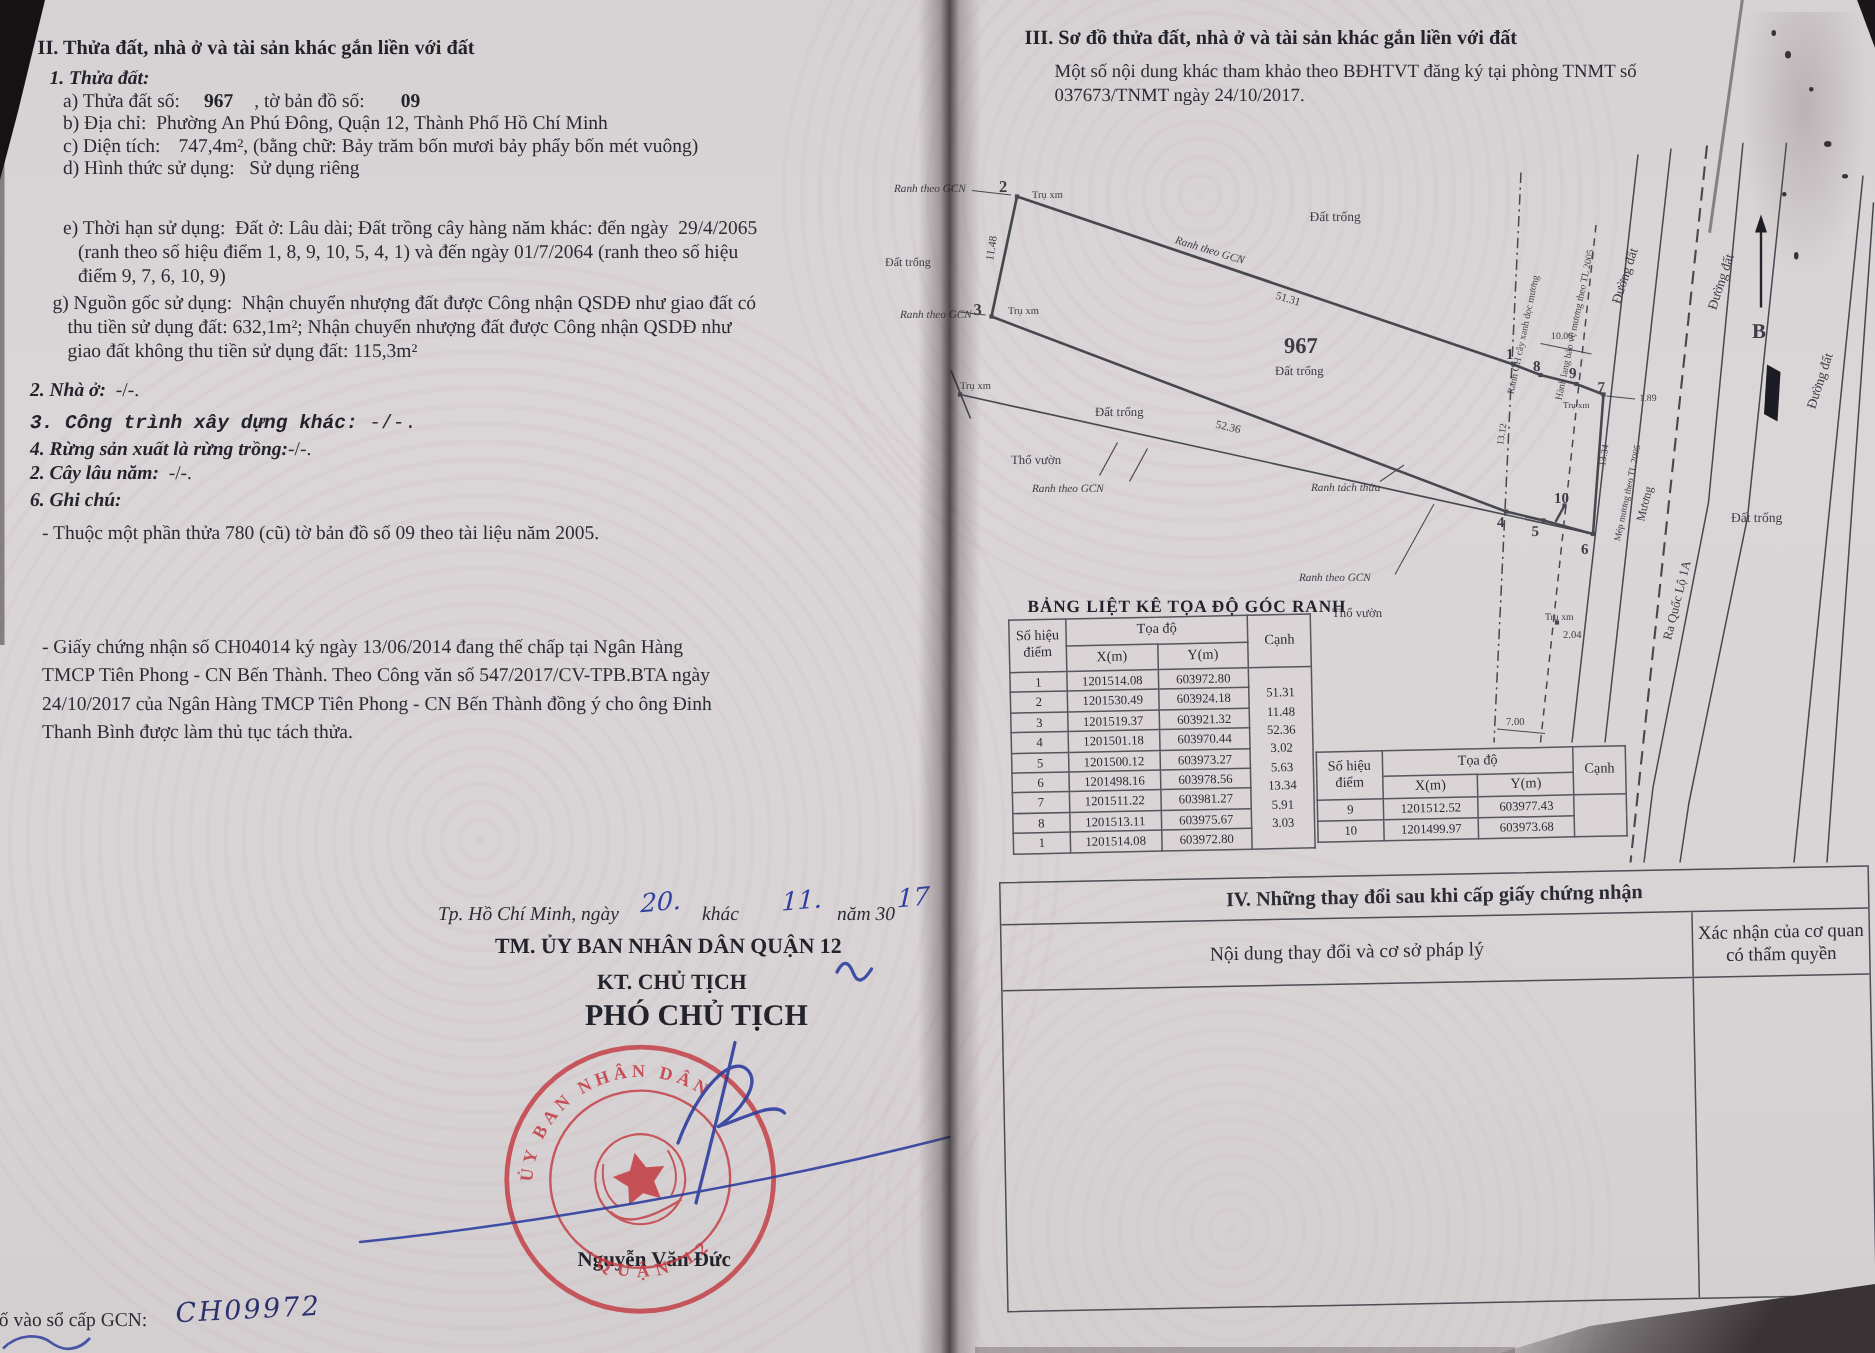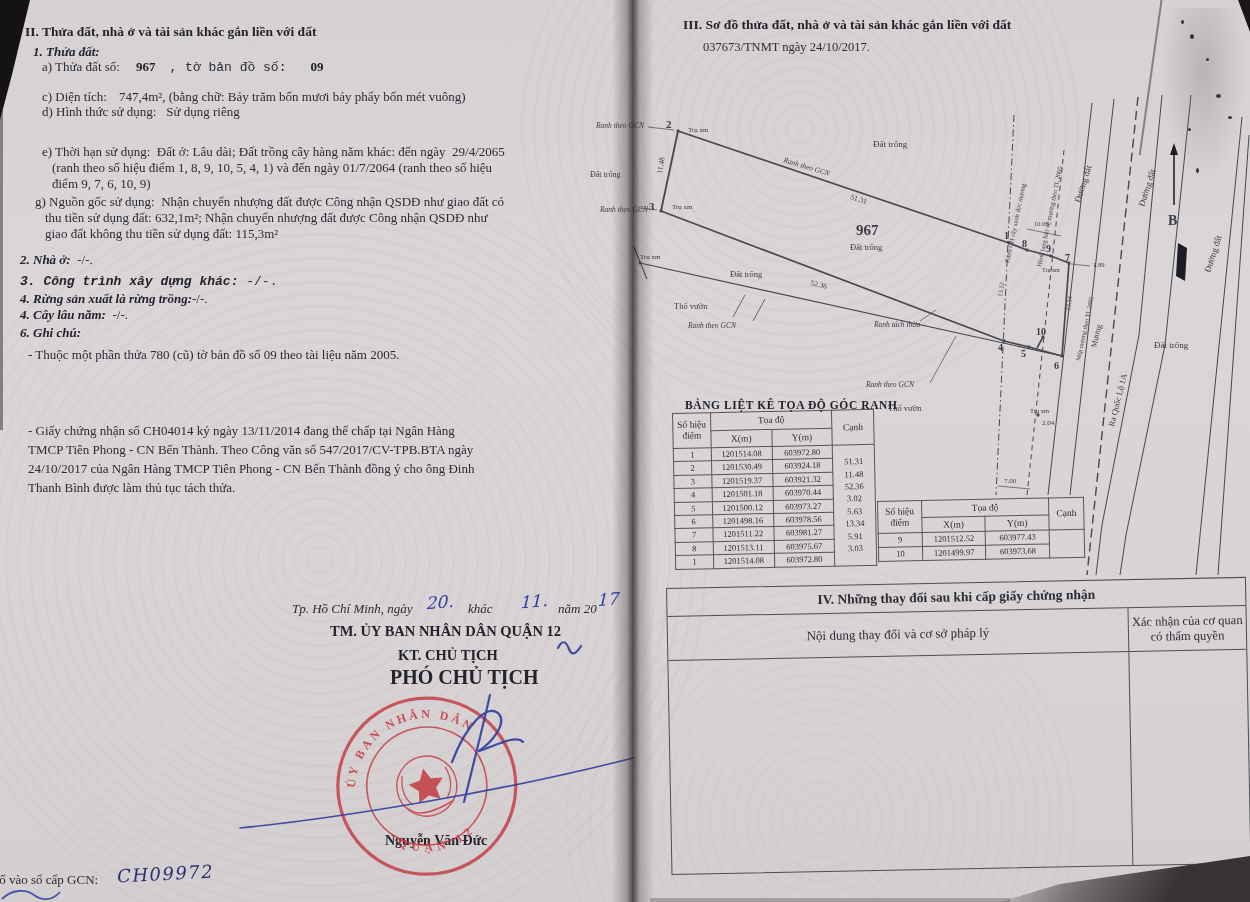--- a/index.html
+++ b/index.html
@@ -50,40 +50,41 @@
 
 <div id="scan">
 
   <div class="gl" style="left:-70px;top:170px;width:780px;height:780px;"></div>
   <div class="gl" style="left:520px;top:-150px;width:560px;height:560px;"></div>
   <div class="gl" style="left:560px;top:560px;width:520px;height:520px;opacity:.4;"></div>
 
   <div class="t b" style="left:25px;top:24px;font-size:13.5px;">II. Thửa đất, nhà ở và tài sản khác gắn liền với đất</div>
   <div class="t bi" style="left:33px;top:44px;">1. Thửa đất:</div>
 
-  <div class="t" style="left:42px;top:59px;"><span>a) Thửa đất số:</span><span class="b" style="margin-left:16px;">967</span><span style="margin-left:14px;font-family:Liberation Mono, monospace;">, tờ bản đồ số:</span><span class="b" style="margin-left:24px;">09</span></div>
+  <div class="t" style="left:42px;top:59px;"><span>a) Thửa đất số:</span><span class="b" style="margin-left:16px;">967</span><span style="margin-left:14px;">, tờ bản đồ số:</span><span class="b" style="margin-left:24px;">09</span></div>
+  <div class="t" style="left:42px;top:74px;">b) Địa chỉ:  Phường An Phú Đông, Quận 12, Thành Phố Hồ Chí Minh</div>
   <div class="t" style="left:42px;top:89px;text-align:center;"><span>c) Diện tích:</span><span style="margin-left:12px;">747,4m², (bằng chữ: Bảy trăm bốn mươi bảy phẩy bốn mét vuông)</span></div>
   <div class="t" style="left:42px;top:104px;">d) Hình thức sử dụng:   Sử dụng riêng</div>
   <div class="t ln-block indent" style="left:42px;top:144px;line-height:16.2px;"><div>e) Thời hạn sử dụng:  Đất ở: Lâu dài; Đất trồng cây hàng năm khác: đến ngày  29/4/2065</div><div>(ranh theo số hiệu điểm 1, 8, 9, 10, 5, 4, 1) và đến ngày 01/7/2064 (ranh theo số hiệu</div><div>điểm 9, 7, 6, 10, 9)</div></div>
   <div class="t ln-block indent" style="left:35px;top:194px;line-height:16px;"><div>g) Nguồn gốc sử dụng:  Nhận chuyển nhượng đất được Công nhận QSDĐ như giao đất có</div><div>thu tiền sử dụng đất: 632,1m²; Nhận chuyển nhượng đất được Công nhận QSDĐ như</div><div>giao đất không thu tiền sử dụng đất: 115,3m²</div></div>
 
   <div class="t" style="left:20px;top:252px;"><span class="bi">2. Nhà ở:</span><span>  -/-.</span></div>
   <div class="t" style="left:20px;top:274px;font-family:Liberation Mono, monospace;"><span class="bi">3. Công trình xây dựng khác:</span><span> -/-.</span></div>
   <div class="t" style="left:20px;top:291px;"><span class="bi">4. Rừng sản xuất là rừng trồng:</span><span>-/-.</span></div>
-  <div class="t" style="left:20px;top:307px;"><span class="bi">4. Cây lâu năm:</span><span>  -/-.</span></div>
+  <div class="t" style="left:20px;top:307px;"><span class="bi">2. Cây lâu năm:</span><span>  -/-.</span></div>
   <div class="t bi" style="left:20px;top:325px;">6. Ghi chú:</div>
 
   <div class="t" style="left:28px;top:347px;">- Thuộc một phần thửa 780 (cũ) tờ bản đồ số 09 theo tài liệu năm 2005.</div>
-  <div class="t ln-block" style="left:28px;top:421px;line-height:19px;"><div>- Giấy chứng nhận số CH04014 ký ngày 13/11/2014 đang thế chấp tại Ngân Hàng</div><div>TMCP Tiên Phong - CN Bến Thành. Theo Công văn số 547/2017/CV-TPB.BTA ngày</div><div>24/10/2017 của Ngân Hàng TMCP Tiên Phong - CN Bến Thành đồng ý cho ông Đinh</div><div>Thanh Bình được làm thủ tục tách thửa.</div></div>
+  <div class="t ln-block" style="left:28px;top:421px;line-height:19px;"><div>- Giấy chứng nhận số CH04014 ký ngày 13/06/2014 đang thế chấp tại Ngân Hàng</div><div>TMCP Tiên Phong - CN Bến Thành. Theo Công văn số 547/2017/CV-TPB.BTA ngày</div><div>24/10/2017 của Ngân Hàng TMCP Tiên Phong - CN Bến Thành đồng ý cho ông Đinh</div><div>Thanh Bình được làm thủ tục tách thửa.</div></div>
 
   <div class="t" style="left:292px;top:601px;font-style:italic;">Tp. Hồ Chí Minh, ngày</div>
   <div class="t hw" style="left:427px;top:595px;font-size:17px;">20.</div>
   <div class="t" style="left:468px;top:601px;font-style:italic;">khác</div>
   <div class="t hw" style="left:521px;top:594px;font-size:17px;">11.</div>
-  <div class="t" style="left:558px;top:601px;font-style:italic;">năm 20</div>
+  <div class="t" style="left:558px;top:601px;font-style:italic;">năm 30</div>
   <div class="t hw" style="left:598px;top:592px;font-size:17px;">17</div>
 
   <div class="t b" style="left:330px;top:624px;font-size:14.5px;">TM. ỦY BAN NHÂN DÂN QUẬN 12</div>
   <div class="t b" style="left:398px;top:648px;font-size:14.5px;">KT. CHỦ TỊCH</div>
   <div class="t b" style="left:390px;top:670px;font-size:20px;">PHÓ CHỦ TỊCH</div>
   <div class="t b" style="left:385px;top:833px;font-size:14px;">Nguyễn Văn Đức</div>
 
   <svg id="stamp" width="195" height="188" viewBox="0 0 195 188" style="left:330px;top:693px;">
     <g stroke="#c23b42" fill="none" opacity="0.82">
       <ellipse cx="97" cy="93" rx="89" ry="88" stroke-width="3.2"></ellipse>
@@ -117,21 +118,21 @@
     </g>
   </svg>
 
   <div class="t" style="left:-8px;top:872px;font-size:13px;">Số vào sổ cấp GCN:</div>
   <div class="t hw2" style="left:117px;top:866px;font-size:18px;letter-spacing:1.5px;transform:rotate(-3deg);">CH09972</div>
   <svg id="scrib" width="62" height="18" viewBox="0 0 62 18" style="left:0;top:885px;">
     <path d="M2,14 C 12,4 26,4 34,10 S 52,16 60,7" stroke="#2e3f9f" stroke-width="1.8" fill="none" opacity="0.85"></path>
   </svg>
 
   <div class="t b" style="left:683px;top:17px;font-size:13.5px;">III. Sơ đồ thửa đất, nhà ở và tài sản khác gắn liền với đất</div>
-  <div class="t ln-block" style="left:703px;top:39px;font-size:12.5px;line-height:16px;"><div>037673/TNMT ngày 24/10/2017.</div></div>
+  <div class="t ln-block" style="left:703px;top:39px;font-size:12.5px;line-height:16px;"><div>Một số nội dung khác tham khảo theo BĐHTVT đăng ký tại phòng TNMT số</div><div>037673/TNMT ngày 24/10/2017.</div></div>
 
   <svg id="mapsvg" width="660" height="490" viewBox="0 0 660 490">
       <polyline points="88,36 419,148" fill="none" stroke="#474750" stroke-width="1.8"></polyline>
       <polyline points="88,36 71,116" fill="none" stroke="#474750" stroke-width="1.8"></polyline>
       <polyline points="71,116 414,246" fill="none" stroke="#474750" stroke-width="1.7"></polyline>
       <polyline points="419,148 437,155 461,161 479,168" fill="none" stroke="#474750" stroke-width="1.7"></polyline>
       <polyline points="479,168 472,261" fill="none" stroke="#474750" stroke-width="1.7"></polyline>
       <polyline points="414,246 439,252 472,261" fill="none" stroke="#474750" stroke-width="1.7"></polyline>
       <polyline points="50,168 472,261" fill="none" stroke="#474750" stroke-width="1.1"></polyline>
       <polyline points="44,152 57,184" fill="none" stroke="#474750" stroke-width="1.1"></polyline>

